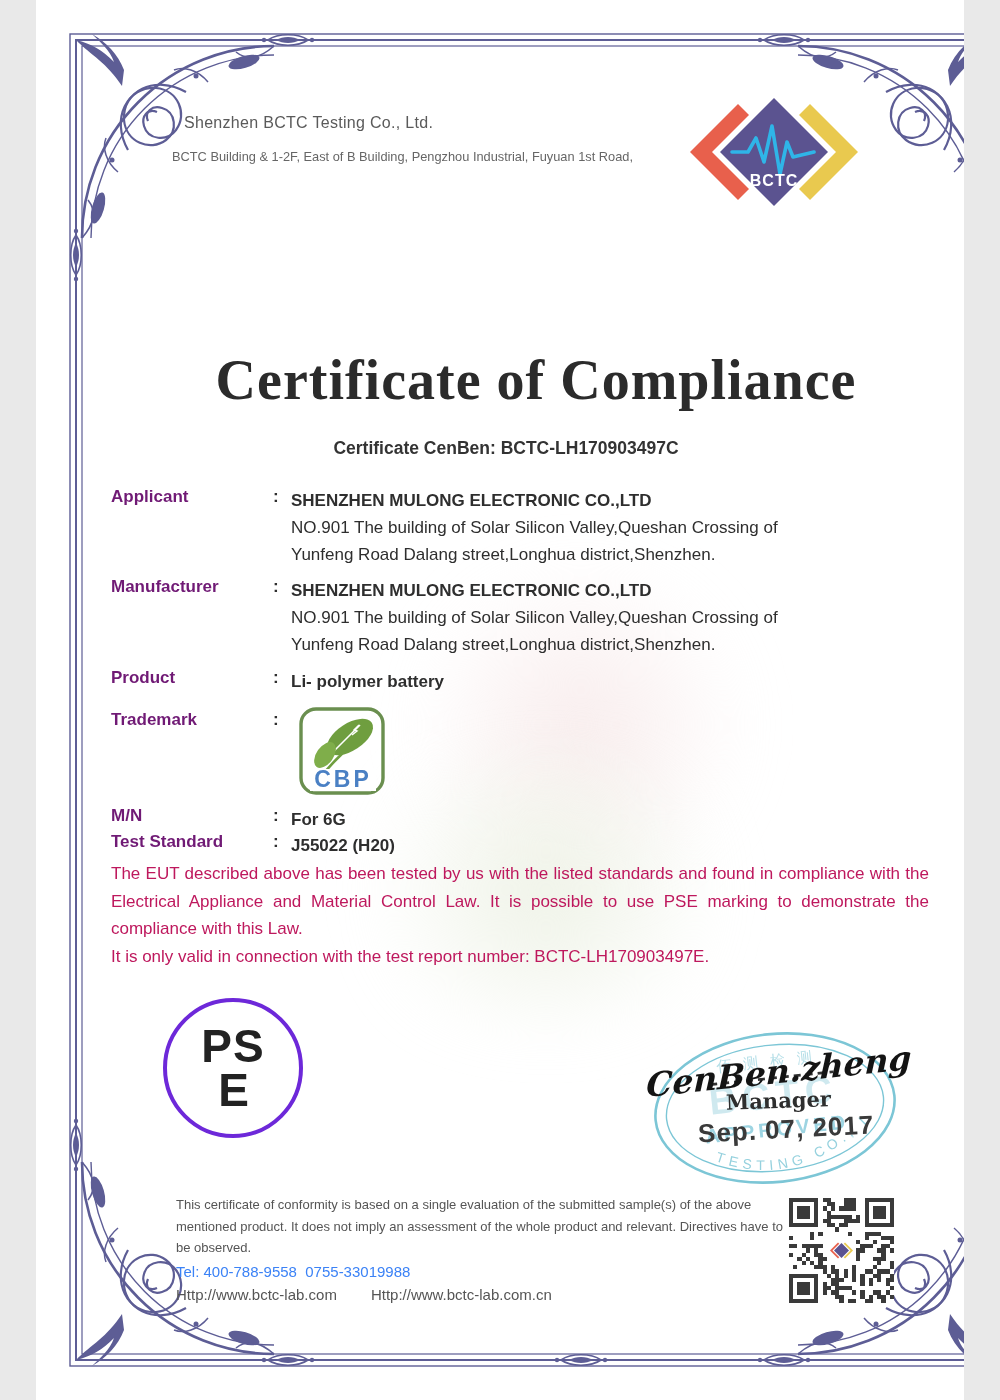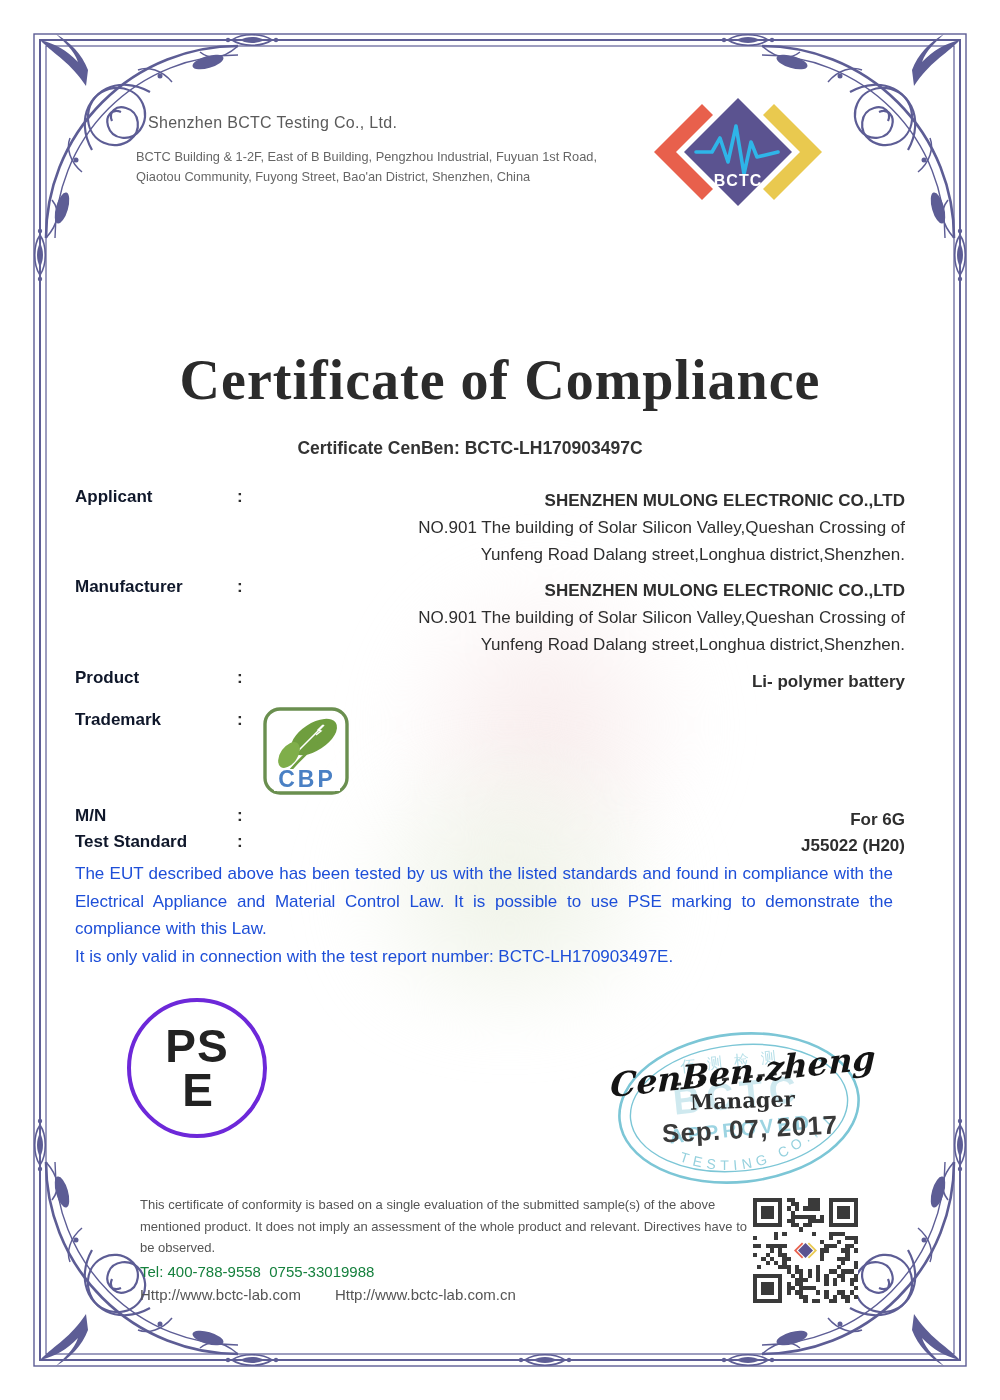--- a/index.html
+++ b/index.html
@@ -1,17 +1,17 @@
 <!DOCTYPE html>
 <html><head>
 <meta charset="utf-8">
 <style>
   html,body{margin:0;padding:0;background:#e9e9e9;}
   #page{
-    position:relative;width:1000px;height:1400px;background:#ffffff;
+    position:relative;width:928px;height:1400px;background:#ffffff;
     font-family:"Liberation Sans",sans-serif;color:#2e2e2e;overflow:hidden;
     margin:0 auto;
   }
   
   .smudge{position:absolute;border-radius:50%;filter:blur(30px);pointer-events:none;}
   .smudge.pink{left:380px;top:560px;width:330px;height:330px;background:radial-gradient(circle,#f8ecec 0%,rgba(255,255,255,0) 70%);}
   .smudge.green{left:300px;top:760px;width:420px;height:260px;background:radial-gradient(circle,#eef2e6 0%,rgba(255,255,255,0) 70%);}
 
   .border-svg{position:absolute;left:0;top:0;width:1000px;height:1400px;pointer-events:none;}
 
@@ -20,48 +20,48 @@
   .company-addr{position:absolute;left:136px;width:540px;font-size:12.8px;color:#666;line-height:20px;}
   .addr1{top:147px;} .addr2{top:167px;}
   .bctc-logo{position:absolute;left:650px;top:80px;}
 
   
   .cert-title{position:absolute;left:0;top:348px;width:1000px;text-align:center;
     font-family:"Liberation Serif",serif;font-weight:700;font-size:56px;color:#2b2b2b;letter-spacing:1px;}
   .cert-number{position:absolute;left:0;top:438px;width:940px;text-align:center;font-weight:700;font-size:17.5px;color:#333;}
 
   
-  .f-label{position:absolute;left:75px;width:155px;font-weight:700;font-size:17px;color:#0f172a;}
+  .f-label{position:absolute;left:75px;width:155px;font-weight:700;font-size:17px;color:#701a75;}
   .f-colon{position:absolute;left:237px;font-weight:700;font-size:17px;color:#2f2f2f;}
-  .f-val{position:absolute;left:255px;width:650px;font-size:17px;line-height:27px;text-align:right;}
+  .f-val{position:absolute;left:255px;width:650px;font-size:17px;line-height:27px;}
   .f-name{font-weight:700;}
   .bold-val{font-weight:700;}
   .cbp-logo{position:absolute;left:258px;top:703px;}
 
   
-  .body-text{position:absolute;left:75px;top:860px;width:818px;font-size:17px;line-height:27.5px;color:#1d4ed8;text-align:justify;}
+  .body-text{position:absolute;left:75px;top:860px;width:818px;font-size:17px;line-height:27.5px;color:#be185d;text-align:justify;}
   .body-text p{margin:0;}
 
   
   .pse{position:absolute;left:127px;top:998px;width:132px;height:132px;border:4px solid #6d28d9;border-radius:50%;
     display:flex;flex-direction:column;align-items:center;justify-content:center;color:#222;
     font-weight:700;font-size:46px;line-height:44px;letter-spacing:1px;}
   .pse .e{margin-left:2px;}
 
   
   .stamp-svg{position:absolute;left:605px;top:1022px;transform:rotate(-6deg);}
   .signature{position:absolute;left:598px;top:1052px;width:290px;text-align:center;
     font-family:"DejaVu Serif",serif;font-style:italic;font-weight:700;font-size:33px;color:#141414;
     transform:rotate(-6deg) skewX(-8deg);white-space:nowrap;}
   .sig-title{position:absolute;left:690px;top:1088px;font-family:"DejaVu Serif",serif;font-weight:700;font-size:21px;color:#2e2e2e;transform:rotate(-2deg);}
   .sig-date{position:absolute;left:662px;top:1114px;font-weight:700;font-size:26px;color:#3a3a3a;transform:rotate(-3deg);letter-spacing:1px;}
 
   
   .disclaimer{position:absolute;left:140px;top:1194px;width:612px;font-size:13px;line-height:21.5px;color:#555;white-space:pre-wrap;}
-  .tel-line{position:absolute;left:140px;top:1263px;font-size:15px;color:#15803d;white-space:pre-wrap;}
+  .tel-line{position:absolute;left:140px;top:1263px;font-size:15px;color:#3b82f6;white-space:pre-wrap;}
   .url-line{position:absolute;left:140px;top:1286px;font-size:15px;color:#555;}
   .url-line span{margin-right:34px;}
 
   
   .qr{position:absolute;left:753px;top:1198px;width:105px;height:105px;}
   .qr svg{position:absolute;left:0;top:0;}
   .qr .qr-logo{position:absolute;left:41px;top:41px;}
 </style>
 </head>
 <body>
@@ -108,21 +108,20 @@
     <use href="#finial" transform="translate(545,1360) rotate(90)"></use>
     <use href="#finial" transform="translate(748,1360) rotate(90)"></use>
     <use href="#finial" transform="translate(40,255)"></use>
     <use href="#finial" transform="translate(960,255)"></use>
     <use href="#finial" transform="translate(40,1145)"></use>
     <use href="#finial" transform="translate(960,1145)"></use>
   </svg>
 
   <div class="company-name">Shenzhen BCTC Testing Co., Ltd.</div>
   <div class="company-addr addr1">BCTC Building &amp; 1-2F, East of B Building, Pengzhou Industrial, Fuyuan 1st  Road,</div>
-  <div class="company-addr addr2">Qiaotou Community, Fuyong Street, Bao'an District, Shenzhen, China</div>
 
   <svg class="bctc-logo" width="176" height="144" viewBox="0 0 176 144">
     <polygon points="52,24 100,72 52,120 4,72" fill="#e8604c"></polygon>
     <polygon points="124,24 172,72 124,120 76,72" fill="#e9c94f"></polygon>
     <polygon points="88,10 150,72 88,134 26,72" fill="#ffffff"></polygon>
     <polygon points="88,18 142,72 88,126 34,72" fill="#5b5390"></polygon>
     <polyline points="46,72 62,72 70,58 78,82 86,46 94,94 101,62 107,77 128,72" fill="none" stroke="#2fb5e8" stroke-width="3.6" stroke-linejoin="round" stroke-linecap="round"></polyline>
     <text x="88" y="106" text-anchor="middle" font-family="Liberation Sans, sans-serif" font-size="16" font-weight="700" fill="#ffffff" letter-spacing="1">BCTC</text>
   </svg>
 

